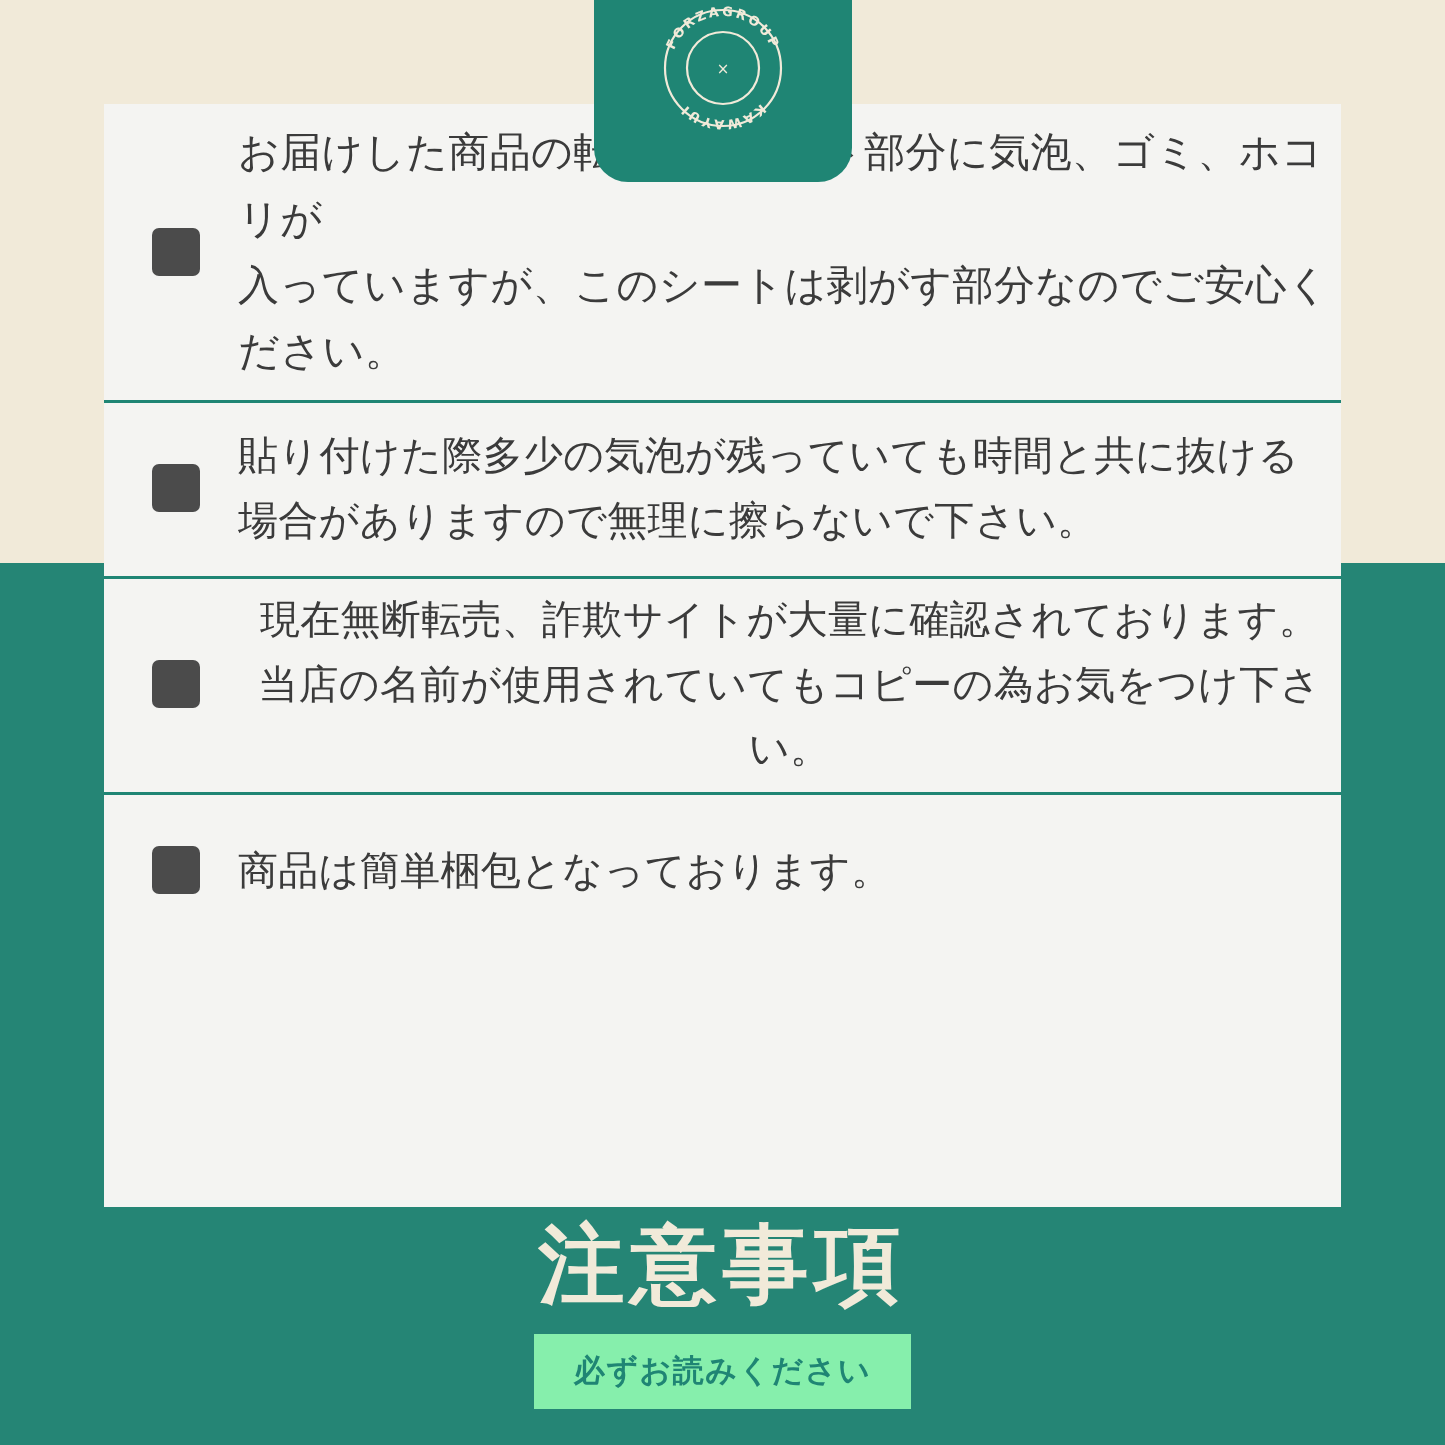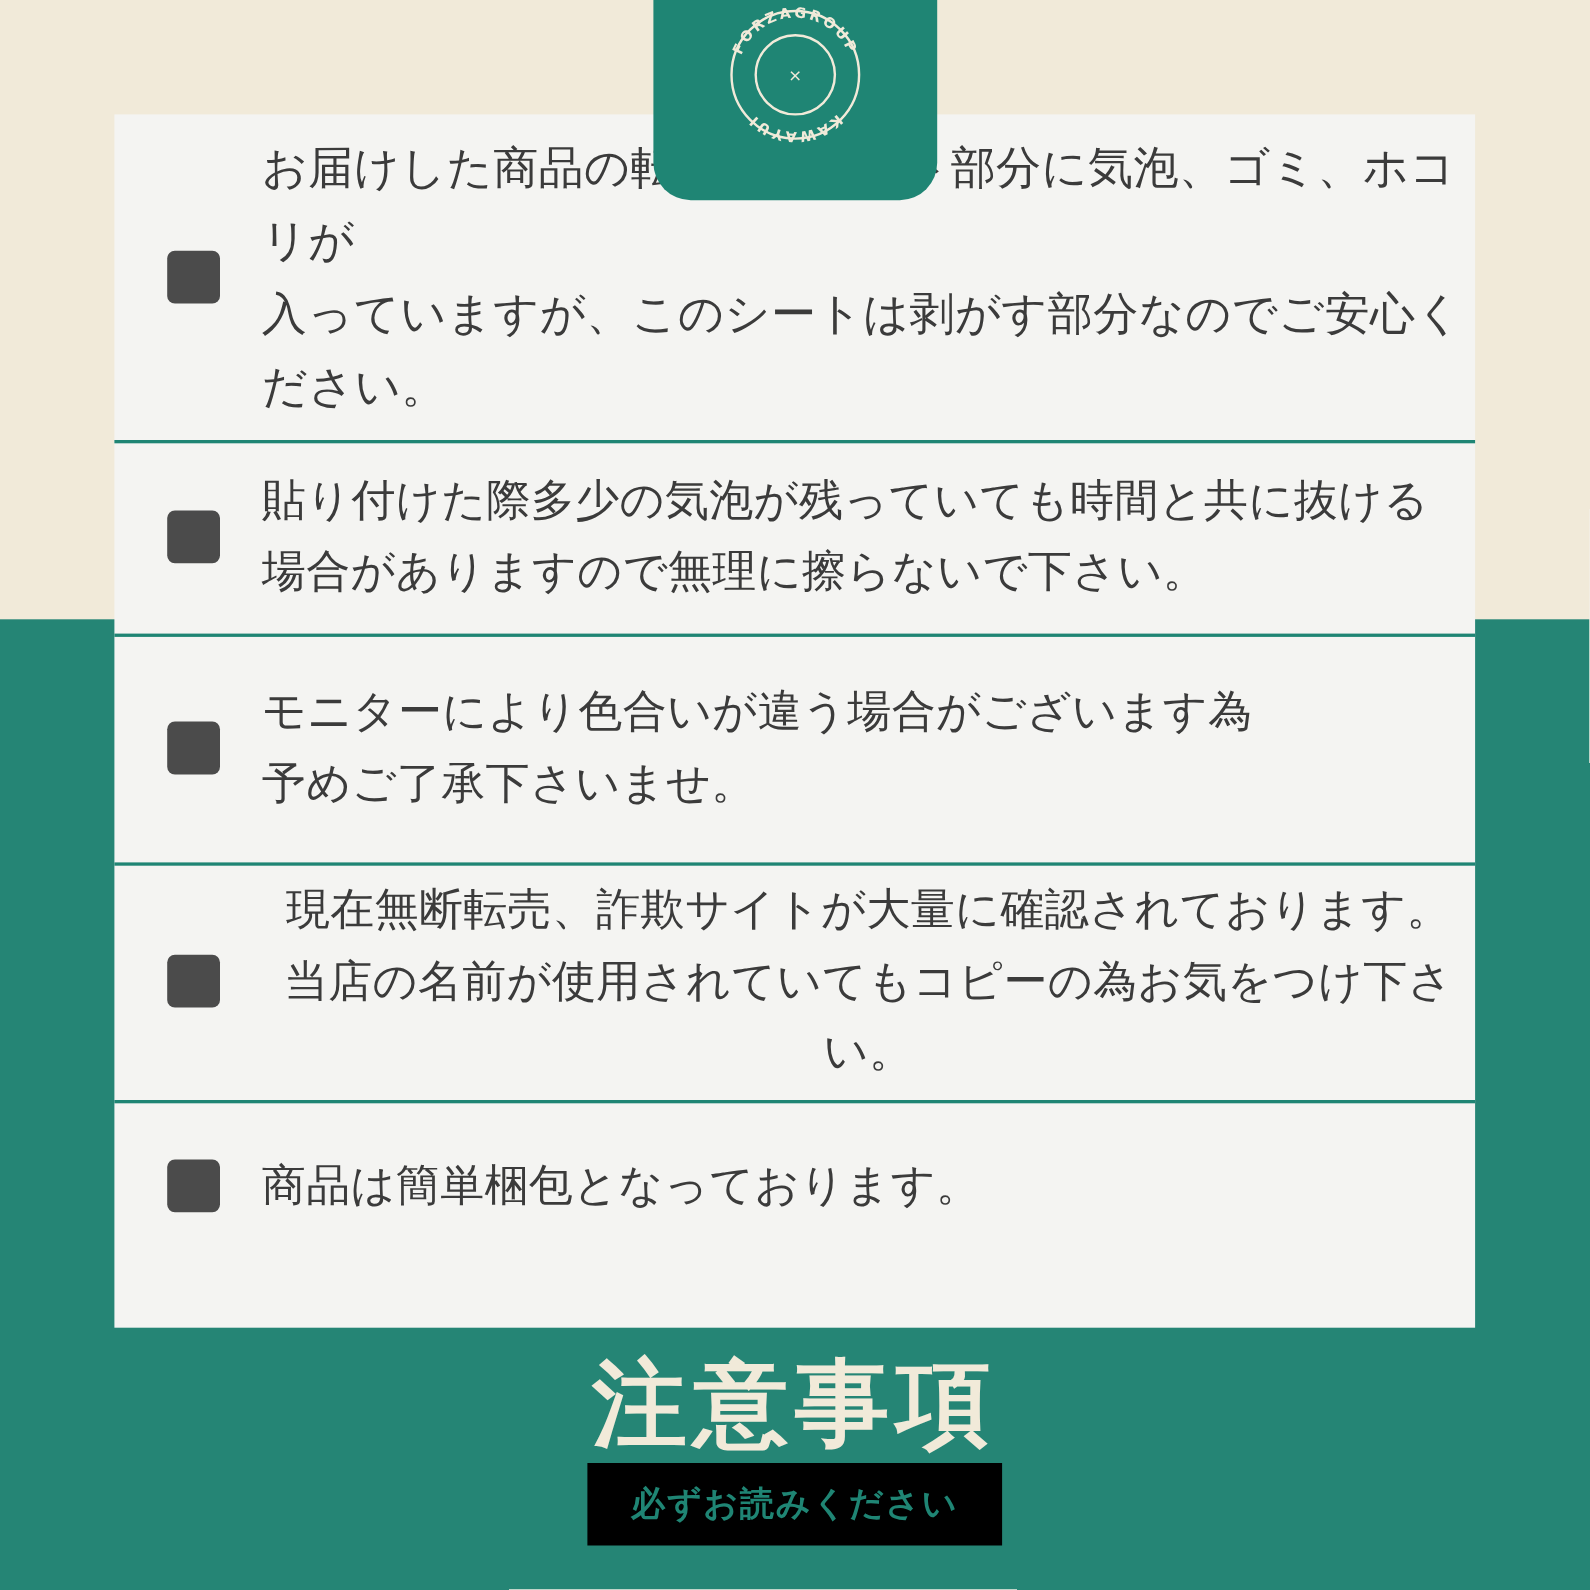--- a/index.html
+++ b/index.html
@@ -109,32 +109,32 @@
     position: absolute;
     left: 0;
     top: 1207px;
     width: 1445px;
     height: 238px;
     z-index: 3;
     display: flex;
     flex-direction: column;
     align-items: center;
     justify-content: flex-start;
-    padding-top: 22px;
+    padding-top: 10px;
   }
   .footer-title {
     color: #f1ead9;
     font-size: 86px;
     font-weight: 700;
     letter-spacing: 6px;
     line-height: 1.1;
   }
   .footer-sub {
-    margin-top: 6px;
-    background: #000000;
+    margin-top: 22px;
+    background: #86efac;
     color: #1f8574;
     font-size: 31px;
     font-weight: 700;
     letter-spacing: 1.5px;
     padding: 16px 40px 17px;
   }
 </style>
 </head>
 <body>
 
@@ -168,25 +168,20 @@
     <span class="row-text">お届けした商品の転写透明シート部分に気泡、ゴミ、ホコリが
 入っていますが、このシートは剥がす部分なのでご安心ください。</span>
   </div>
 
   <div class="row row-2">
     <span class="bullet"></span>
     <span class="row-text">貼り付けた際多少の気泡が残っていても時間と共に抜ける
 場合がありますので無理に擦らないで下さい。</span>
   </div>
 
-  <div class="row row-3">
-    <span class="bullet"></span>
-    <span class="row-text">モニターにより色合いが違う場合がございます為
-予めご了承下さいませ。</span>
-  </div>
 
   <div class="row row-4">
     <span class="bullet"></span>
     <span class="row-text">現在無断転売、詐欺サイトが大量に確認されております。
 当店の名前が使用されていてもコピーの為お気をつけ下さい。</span>
   </div>
 
   <div class="row row-5">
     <span class="bullet"></span>
     <span class="row-text">商品は簡単梱包となっております。</span>

